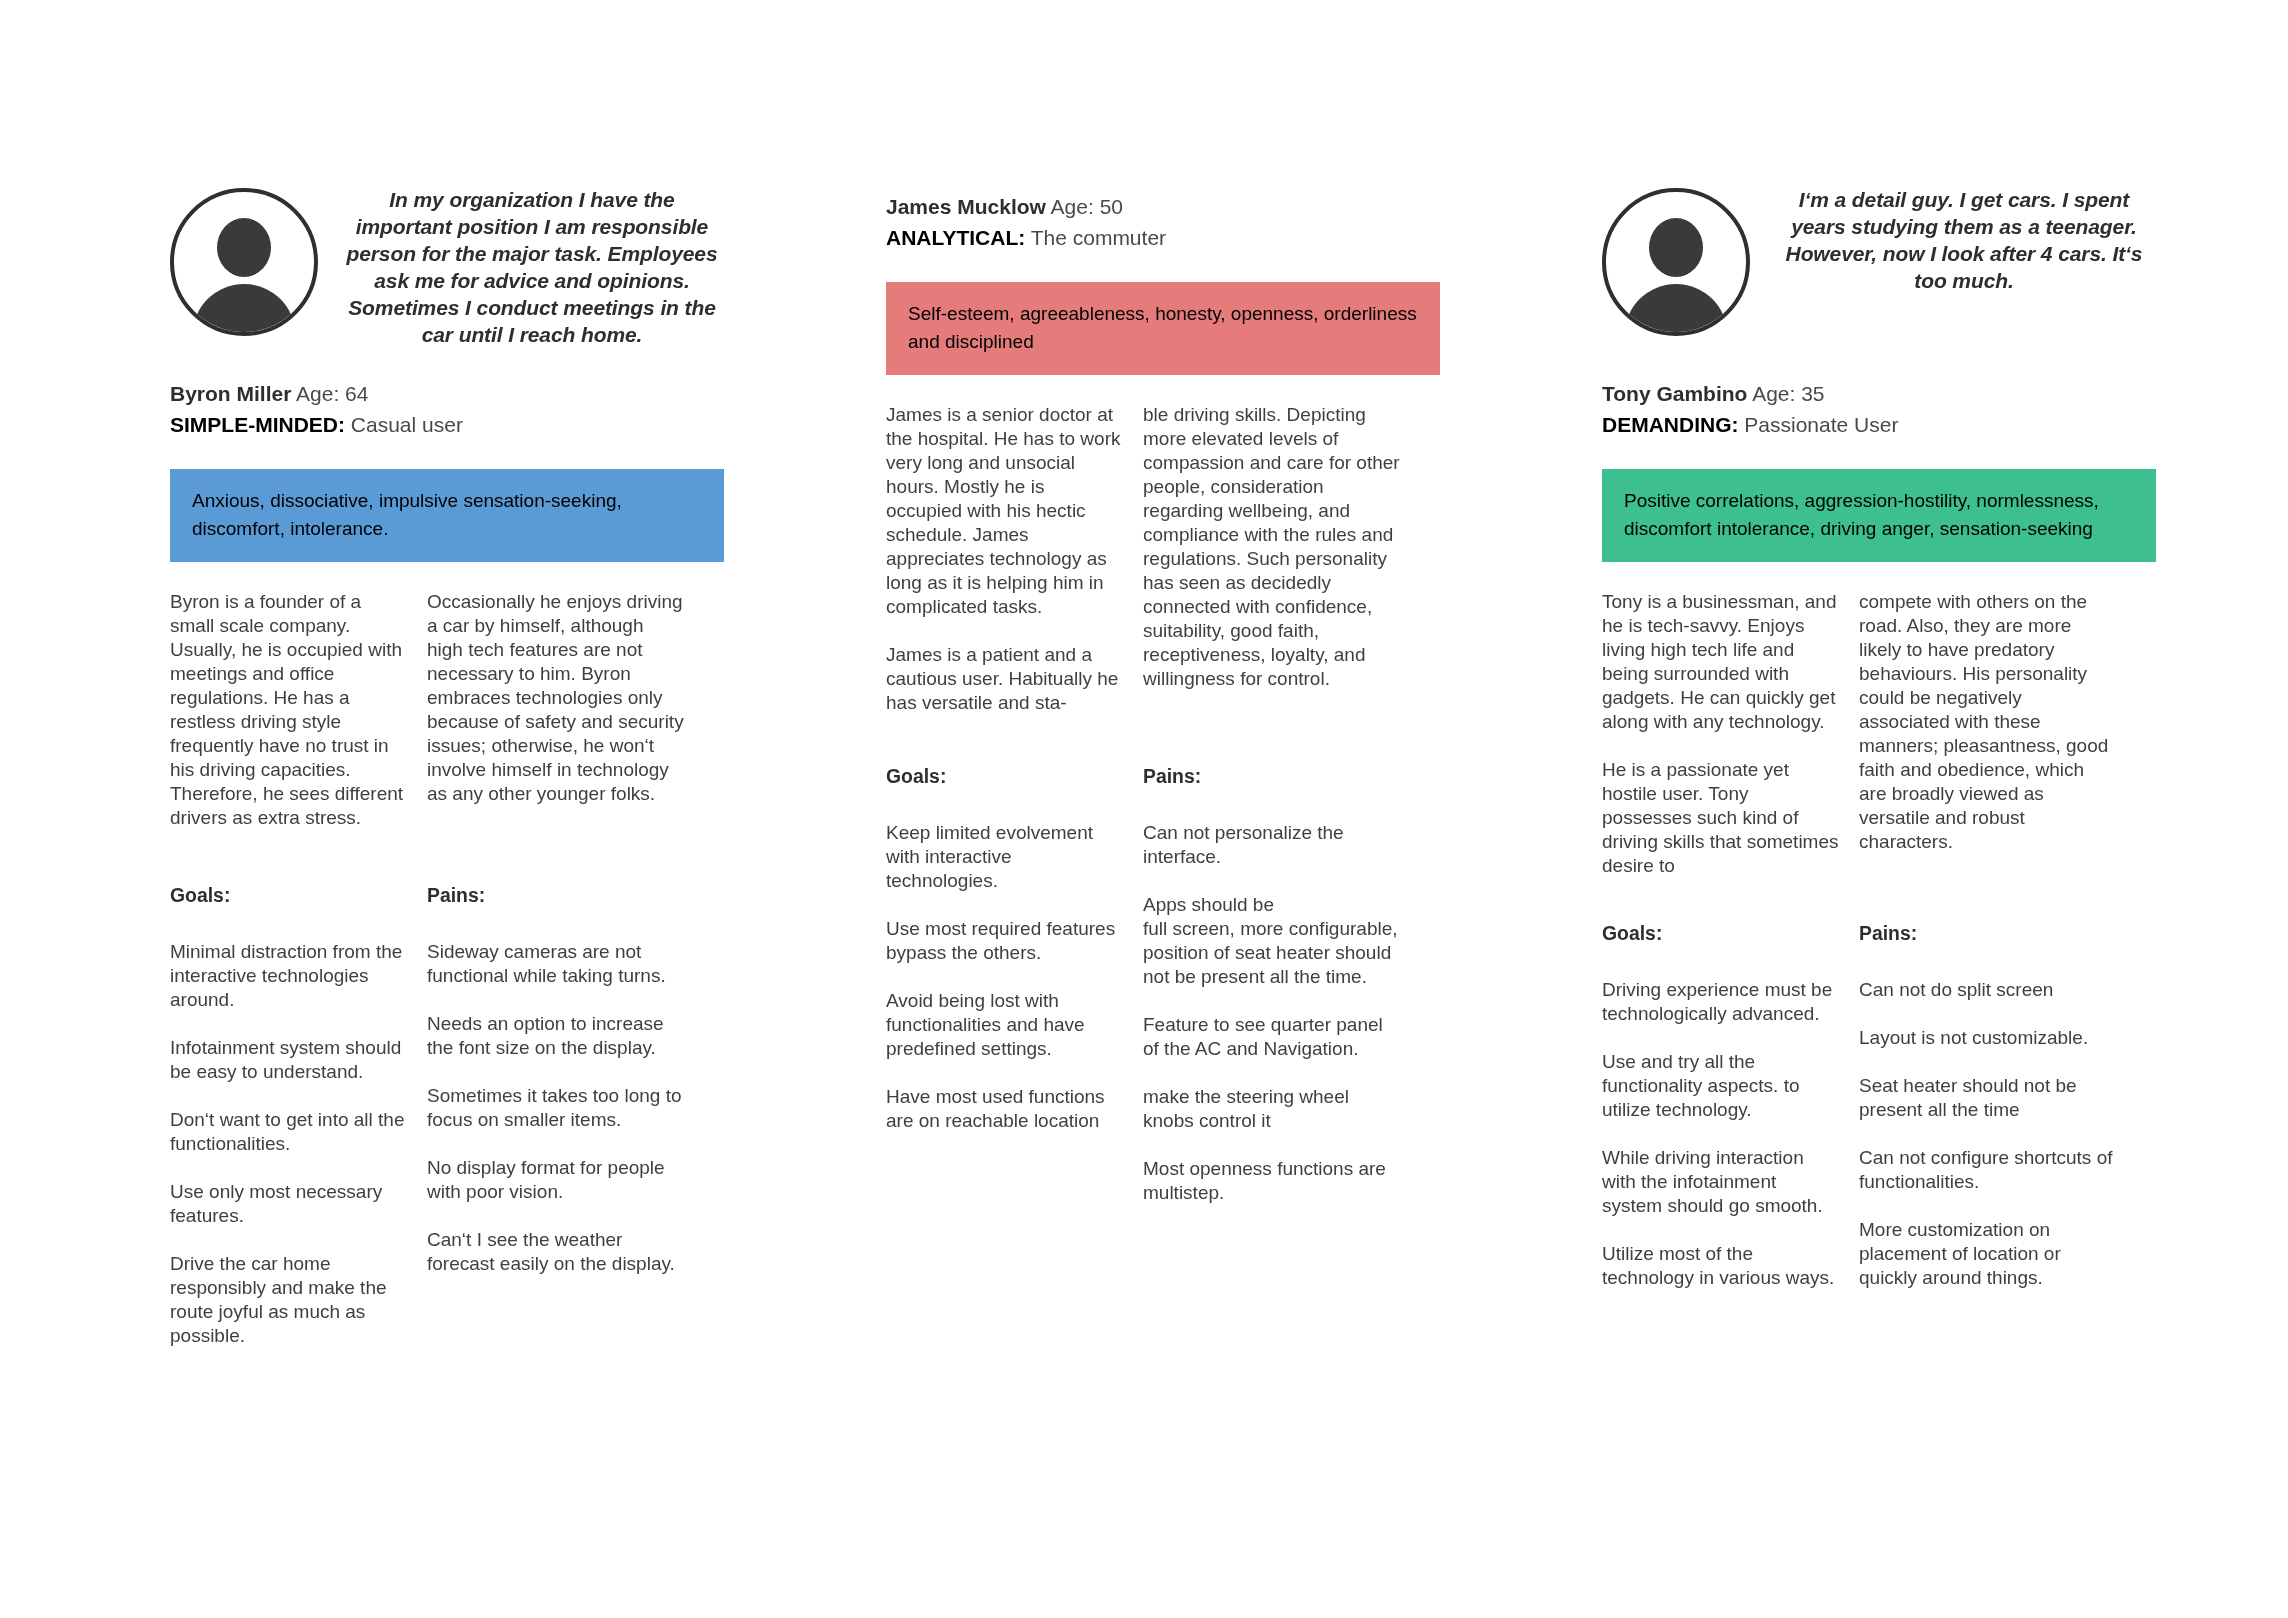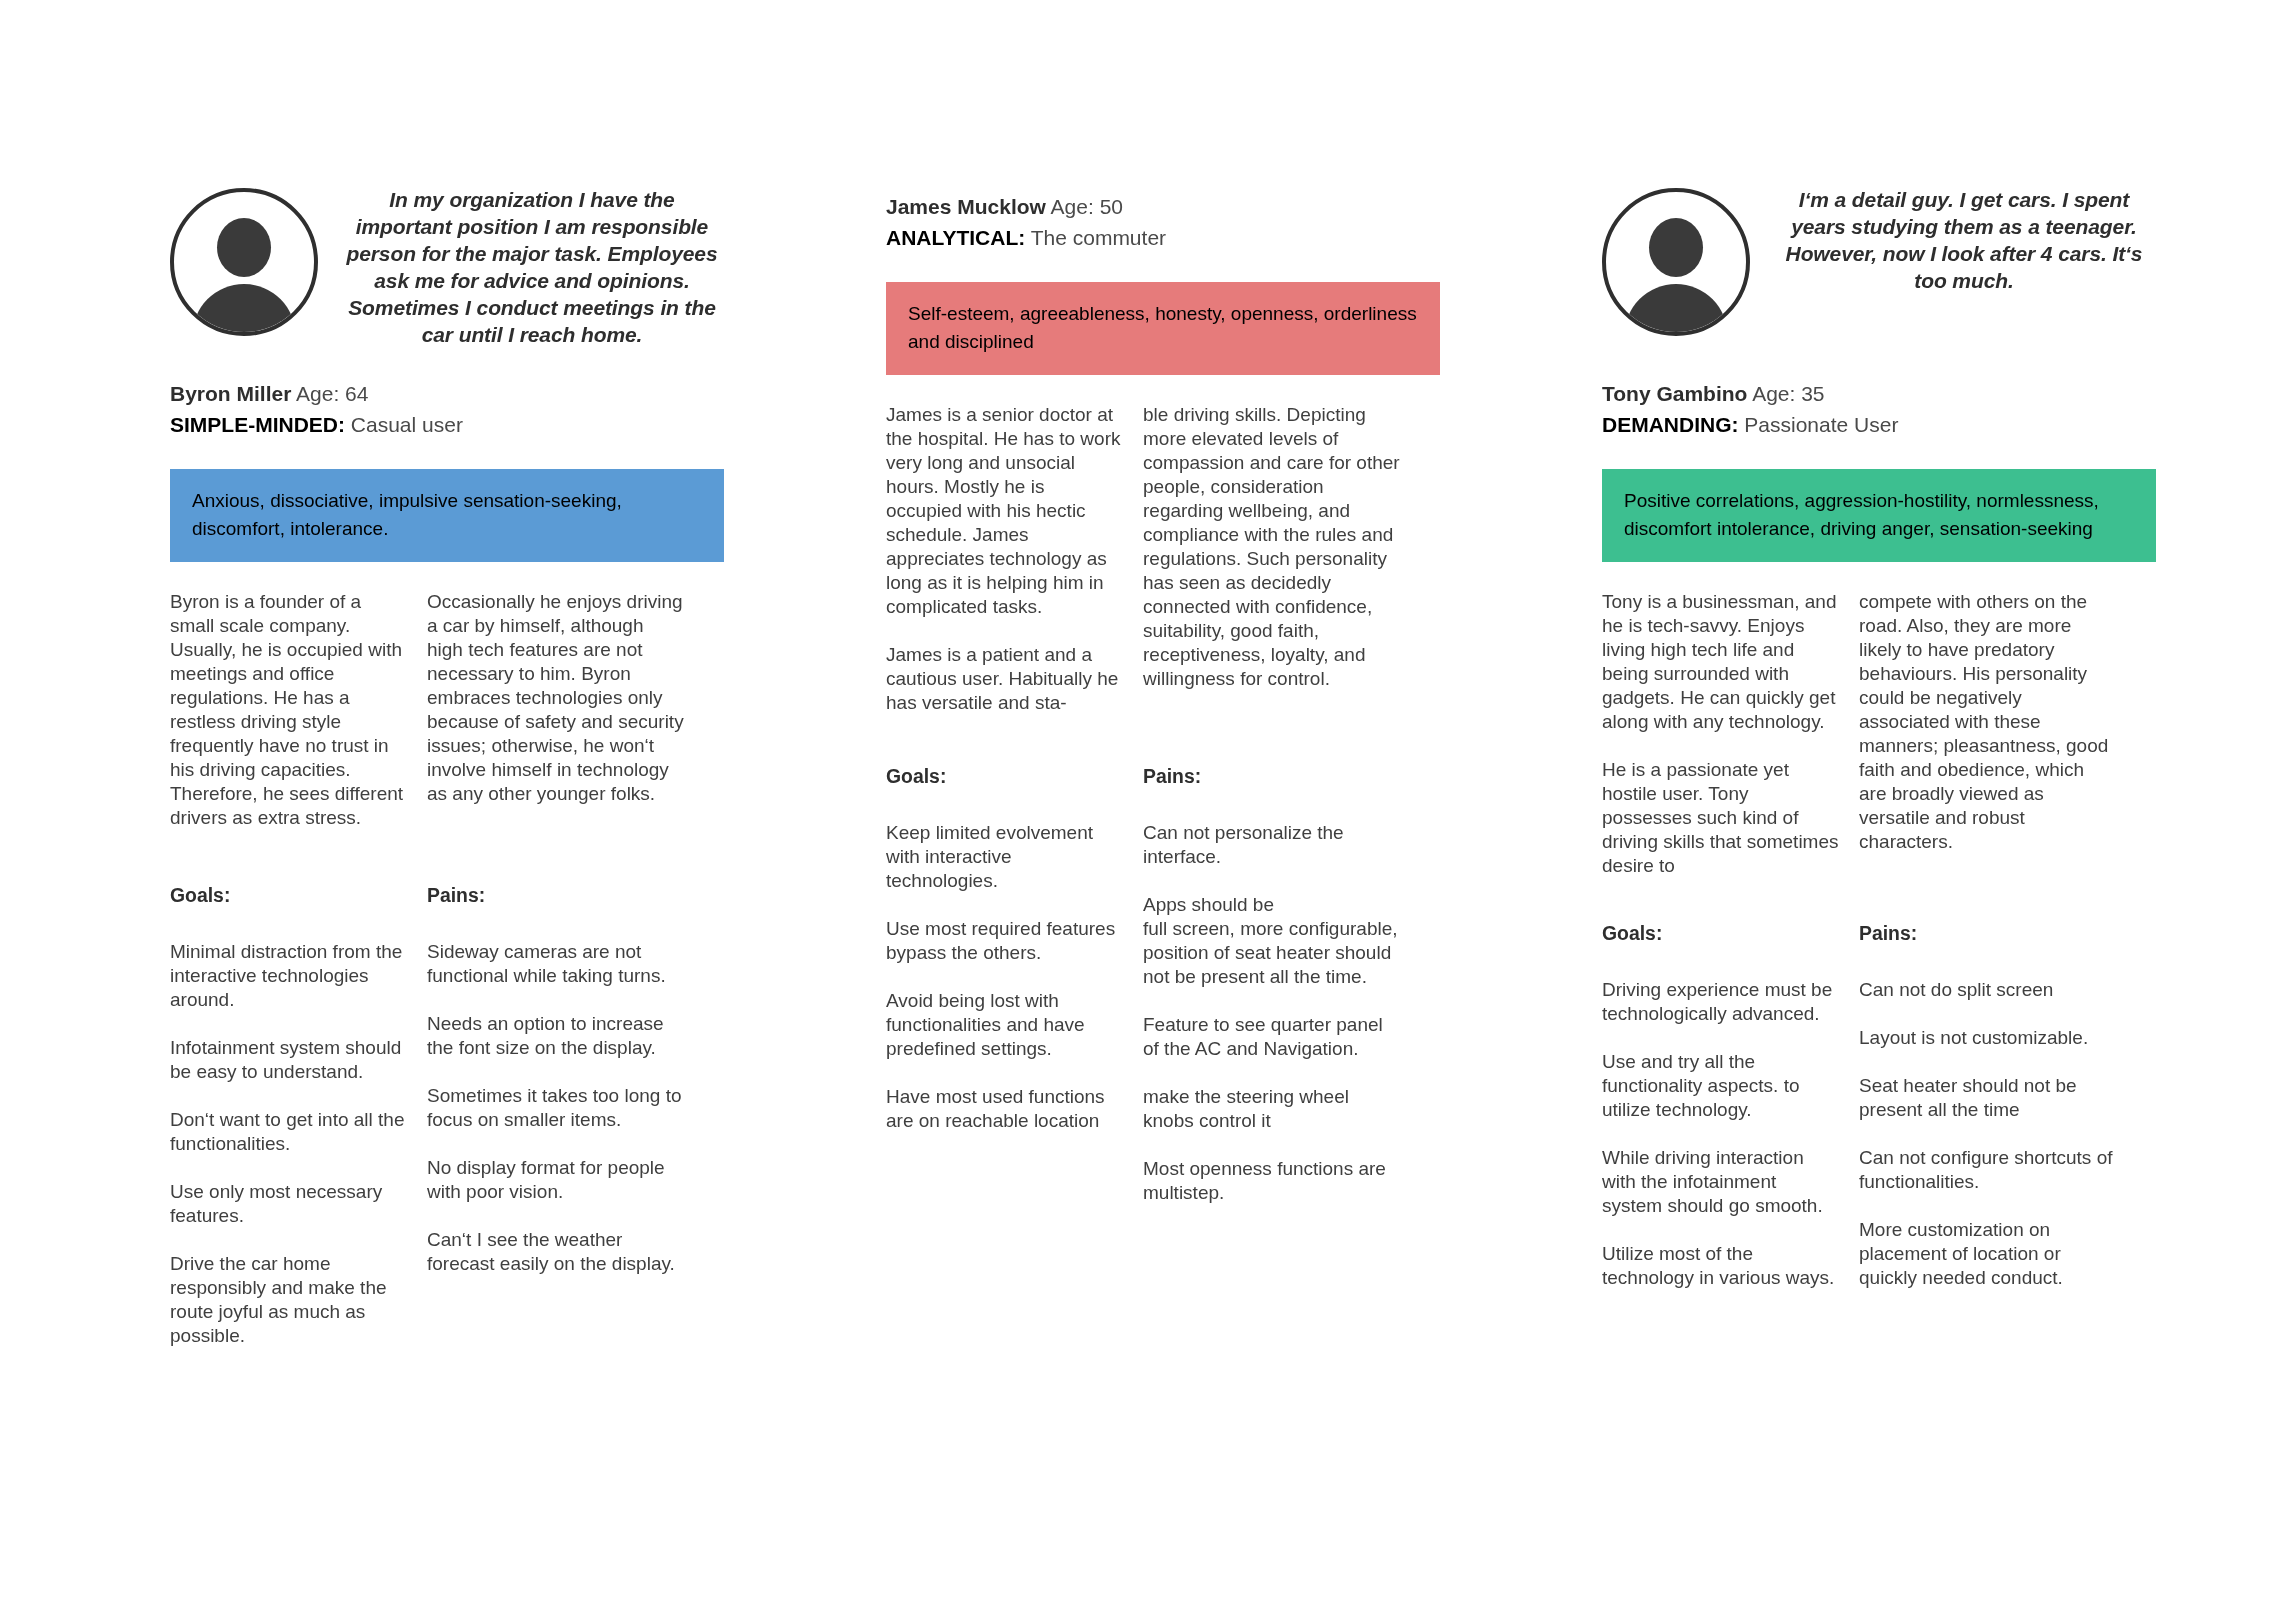--- a/index.html
+++ b/index.html
@@ -311,20 +311,20 @@
           <div class="gp-item">Use and try all the functionality aspects. to utilize technology.</div>
           <div class="gp-item">While driving interaction with the infotainment system should go smooth.</div>
           <div class="gp-item">Utilize most of the technology in various ways.</div>
         </div>
         <div class="gp-col right">
           <div class="gp-title">Pains:</div>
           <div class="gp-item">Can not do split screen</div>
           <div class="gp-item">Layout is not customizable.</div>
           <div class="gp-item">Seat heater should not be present all the time</div>
           <div class="gp-item">Can not configure shortcuts of functionalities.</div>
-          <div class="gp-item">More customization on placement of location or quickly needed conduct.</div>
+          <div class="gp-item">More customization on placement of location or quickly around things.</div>
         </div>
       </div>
     </div>
 
   </div>
 </div>
 
 
 </body></html>

